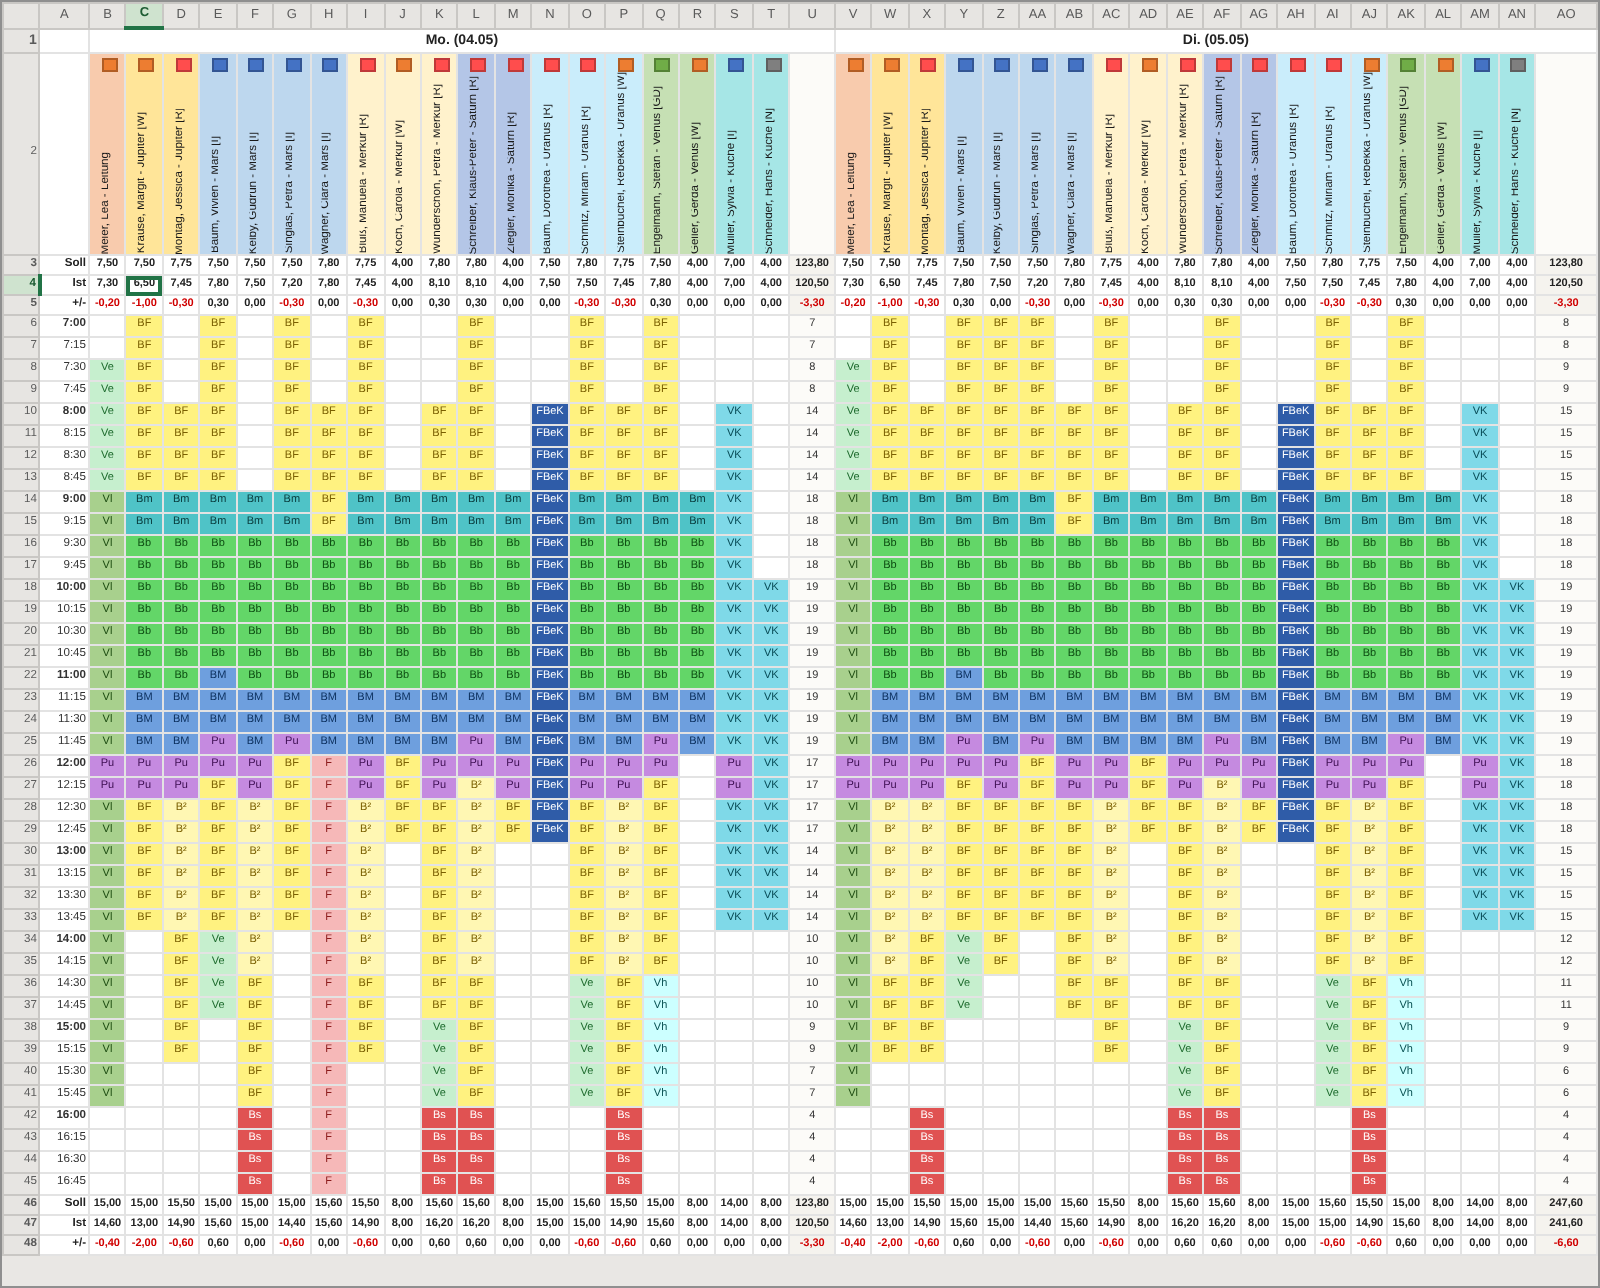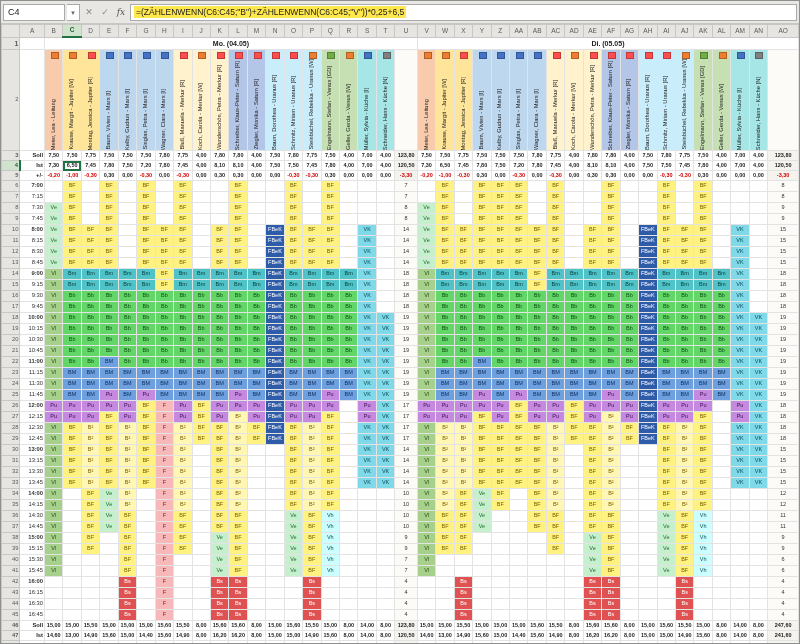--- a/index.html
+++ b/index.html
@@ -38,28 +38,20 @@
   td.selcell{outline:2px solid #217346;outline-offset:-2px;}
   .nwrap{position:relative;height:100%;display:flex;align-items:flex-end;justify-content:center;}
   .nm{writing-mode:vertical-rl;transform:rotate(180deg);font-size:5.8px;color:#1a1a1a;max-height:92px;overflow:hidden;}
   .chip{position:absolute;top:2px;left:50%;margin-left:-3px;width:6px;height:5px;border:0.5px solid rgba(0,0,0,.25);}
 </style>
 </head>
 <body>
 
 <div class="app">
 
-  <div class="fbar">
-    <div class="namebox">C4</div>
-    <div class="nbarr">▾</div>
-    <div class="fbtn">✕</div>
-    <div class="fbtn">✓</div>
-    <div class="fbtn fx">fx</div>
-    <div class="finput"><span class="fhl">=(ZÄHLENWENN(C6:C45;"B")+ZÄHLENWENN(C6:C45;"V"))*0,25+6,5</span></div>
-  </div>
 
   <div class="gridwrap" id="gridwrap">
       <table>
         <colgroup>
           <col style="width:18px">
           <col style="width:24px">
           <col style="width:18px">
           <col style="width:18px">
           <col style="width:18px">
           <col style="width:18px">

